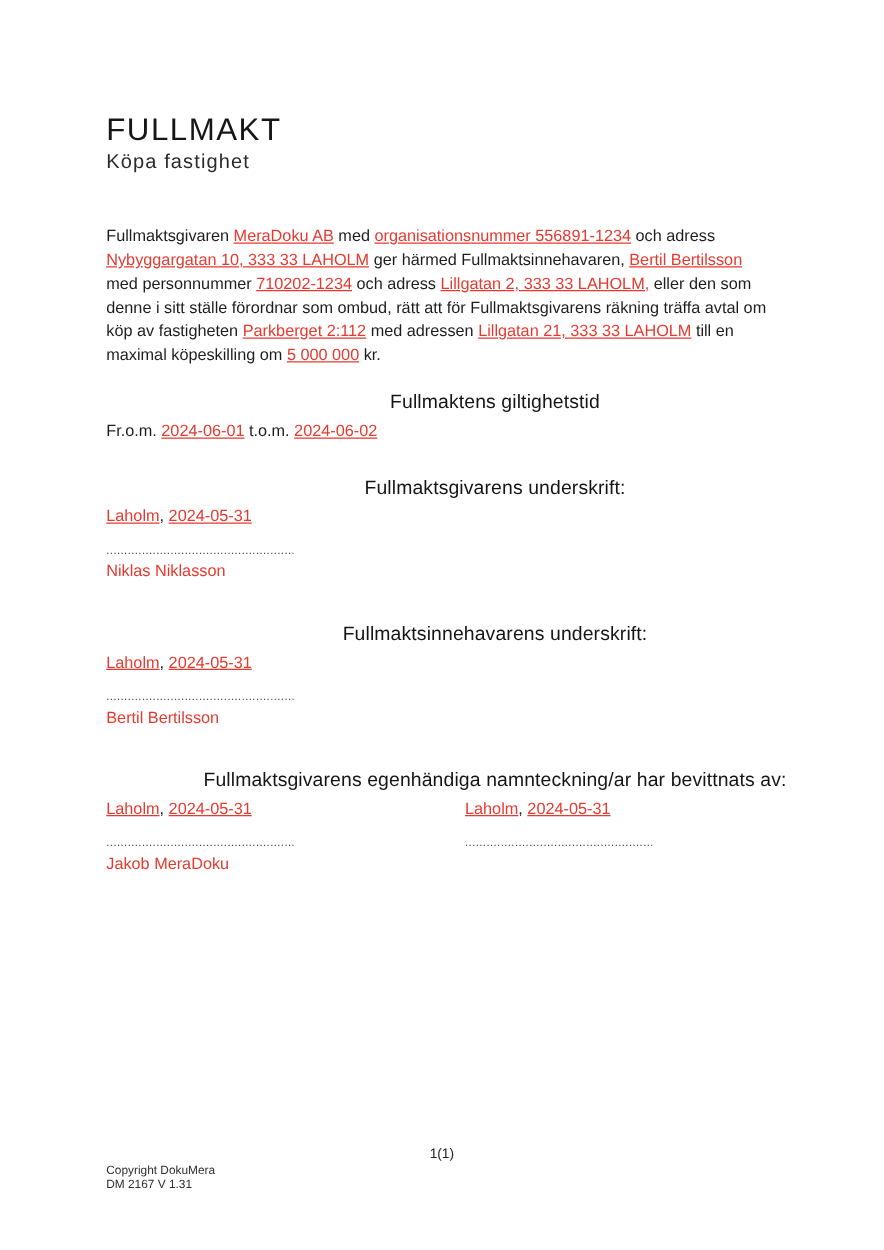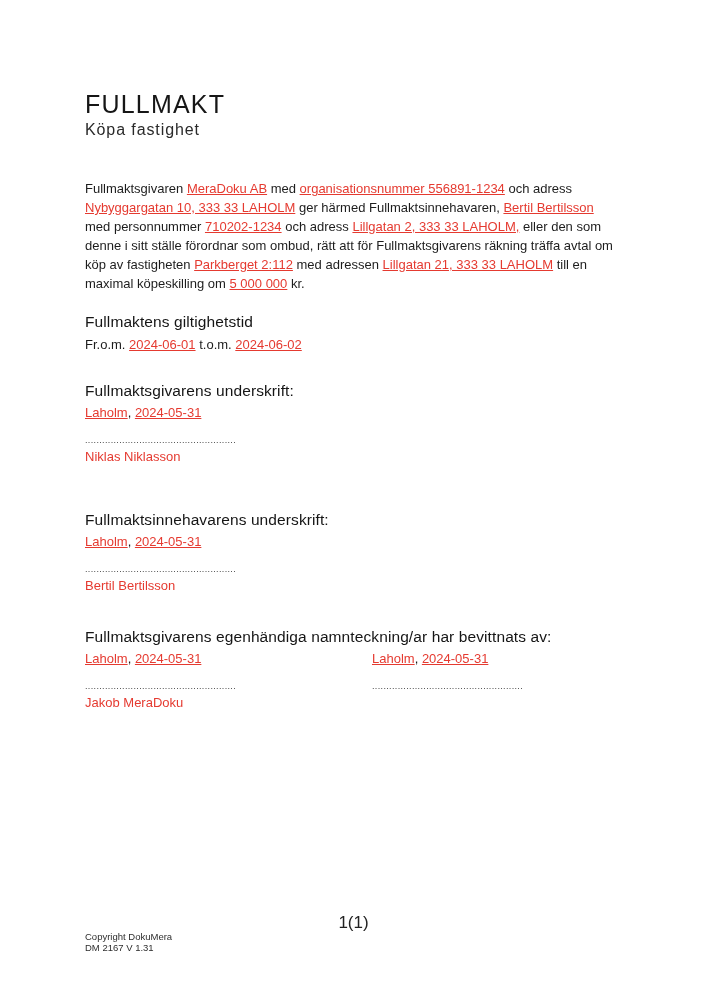--- a/index.html
+++ b/index.html
@@ -39,24 +39,25 @@
     line-height: 19px;
     margin: 41px 0 0 0;
   }
   h2 {
     font-size: 15.5px;
     font-weight: 400;
     line-height: 20px;
     margin: 0;
     color: #151515;
     letter-spacing: 0.1px;
+    text-align: center;
   }
   .h-validity { margin-top: 19px; }
   .h-sig1 { margin-top: 28px; }
-  .h-sig2 { margin-top: 45px; }
+  .h-sig2 { margin-top: 33px; }
   .h-witness { margin-top: 33px; }
   .body-line {
     font-size: 13px;
     line-height: 17px;
     margin-top: 4px;
   }
   .place-date {
     font-size: 13px;
     line-height: 17px;
     margin-top: 3px;
@@ -83,21 +84,21 @@
     margin-top: 3px;
   }
   .witness-col { width: 287px; }
   .witness-col .place-date { margin-top: 0; }
   .page-number {
     position: absolute;
     top: 916px;
     left: 0;
     width: 707px;
     text-align: center;
-    font-size: 17px;
+    font-size: 11px;
     line-height: 14px;
     color: #222222;
   }
   .copyright {
     position: absolute;
     top: 931px;
     left: 85px;
     font-size: 9.5px;
     line-height: 11px;
     color: #2e2e2e;

